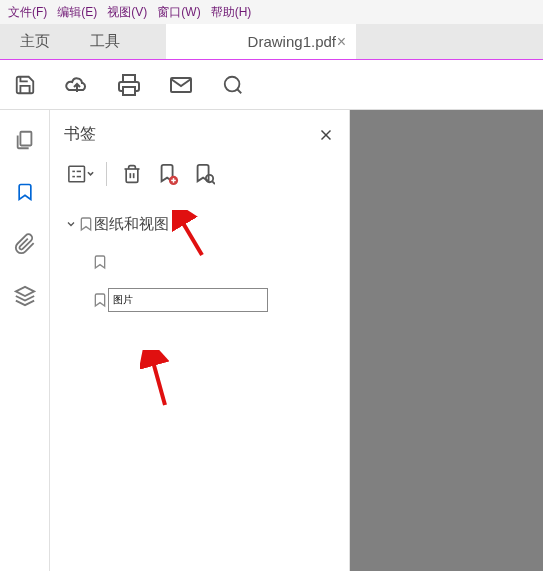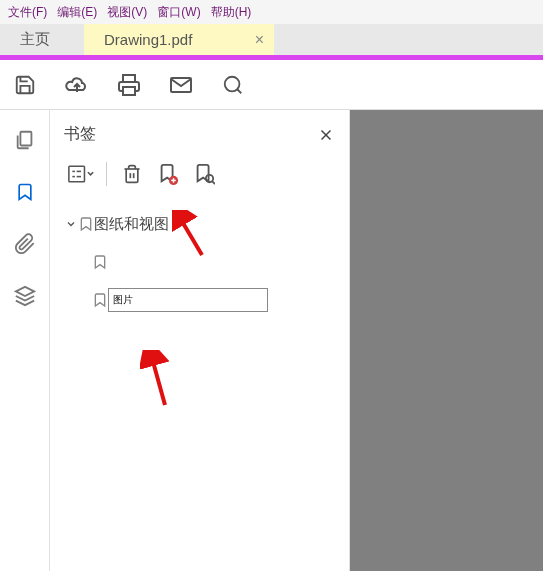--- a/index.html
+++ b/index.html
@@ -3,24 +3,24 @@
 <meta charset="utf-8">
 <style>
   * { box-sizing: border-box; margin: 0; padding: 0; }
   body { font-family: "Microsoft YaHei", "Segoe UI", sans-serif; font-size: 13px; color: #333; background: #fff; width: 543px; height: 571px; overflow: hidden; position: relative; }
   
   
   .menu-bar { height: 24px; background: #f5f5f5; display: flex; align-items: center; padding: 0 8px; color: #701a75; font-size: 12px; }
   .menu-item { margin-right: 10px; cursor: pointer; }
   
   
-  .tab-bar { height: 36px; background: #e8e8e8; display: flex; align-items: stretch; border-bottom: 5px solid #d946ef; }
+  .tab-bar { height: 36px; background: #e8e8e8; display: flex; align-items: stretch; border-bottom: 1px solid #d946ef; }
   .tab { padding: 0 20px; display: flex; align-items: center; cursor: pointer; color: #555; font-size: 15px; }
   .tab.active { background: #fff; }
-  .tab.doc { background: #fef9c3; margin-left: 14px; min-width: 190px; justify-content: flex-start; position: relative; }
+  .tab.doc { background: #ffffff; margin-left: 26px; min-width: 190px; justify-content: flex-end; position: relative; }
   .tab-close { position: absolute; right: 10px; color: #888; font-size: 16px; cursor: pointer; }
   
   
   .toolbar { height: 50px; background: #fff; border-bottom: 1px solid #ddd; display: flex; align-items: center; padding: 0 12px; gap: 26px; }
   .tool-btn { width: 26px; height: 26px; display: flex; align-items: center; justify-content: center; cursor: pointer; color: #555; }
   
   
   .main { display: flex; height: calc(571px - 24px - 36px - 50px); }
   .left-rail { width: 50px; background: #fff; border-right: 1px solid #e0e0e0; display: flex; flex-direction: column; align-items: center; padding-top: 18px; gap: 28px; }
   .rail-btn { width: 24px; height: 24px; display: flex; align-items: center; justify-content: center; cursor: pointer; color: #777; }
@@ -56,20 +56,21 @@
 <div class="menu-bar">
   <span class="menu-item">文件(F)</span>
   <span class="menu-item">编辑(E)</span>
   <span class="menu-item">视图(V)</span>
   <span class="menu-item">窗口(W)</span>
   <span class="menu-item">帮助(H)</span>
 </div>
 
 <div class="tab-bar">
   <div class="tab">主页</div>
+  <div class="tab">工具</div>
   <div class="tab doc active">
     <span>Drawing1.pdf</span>
     <span class="tab-close">×</span>
   </div>
 </div>
 
 <div class="toolbar">
   <div class="tool-btn">
     <svg width="22" height="22" viewBox="0 0 24 24" fill="none" stroke="#555" stroke-width="2">
         <path d="M19 21H5a2 2 0 0 1-2-2V5a2 2 0 0 1 2-2h11l5 5v11a2 2 0 0 1-2 2z"></path>

